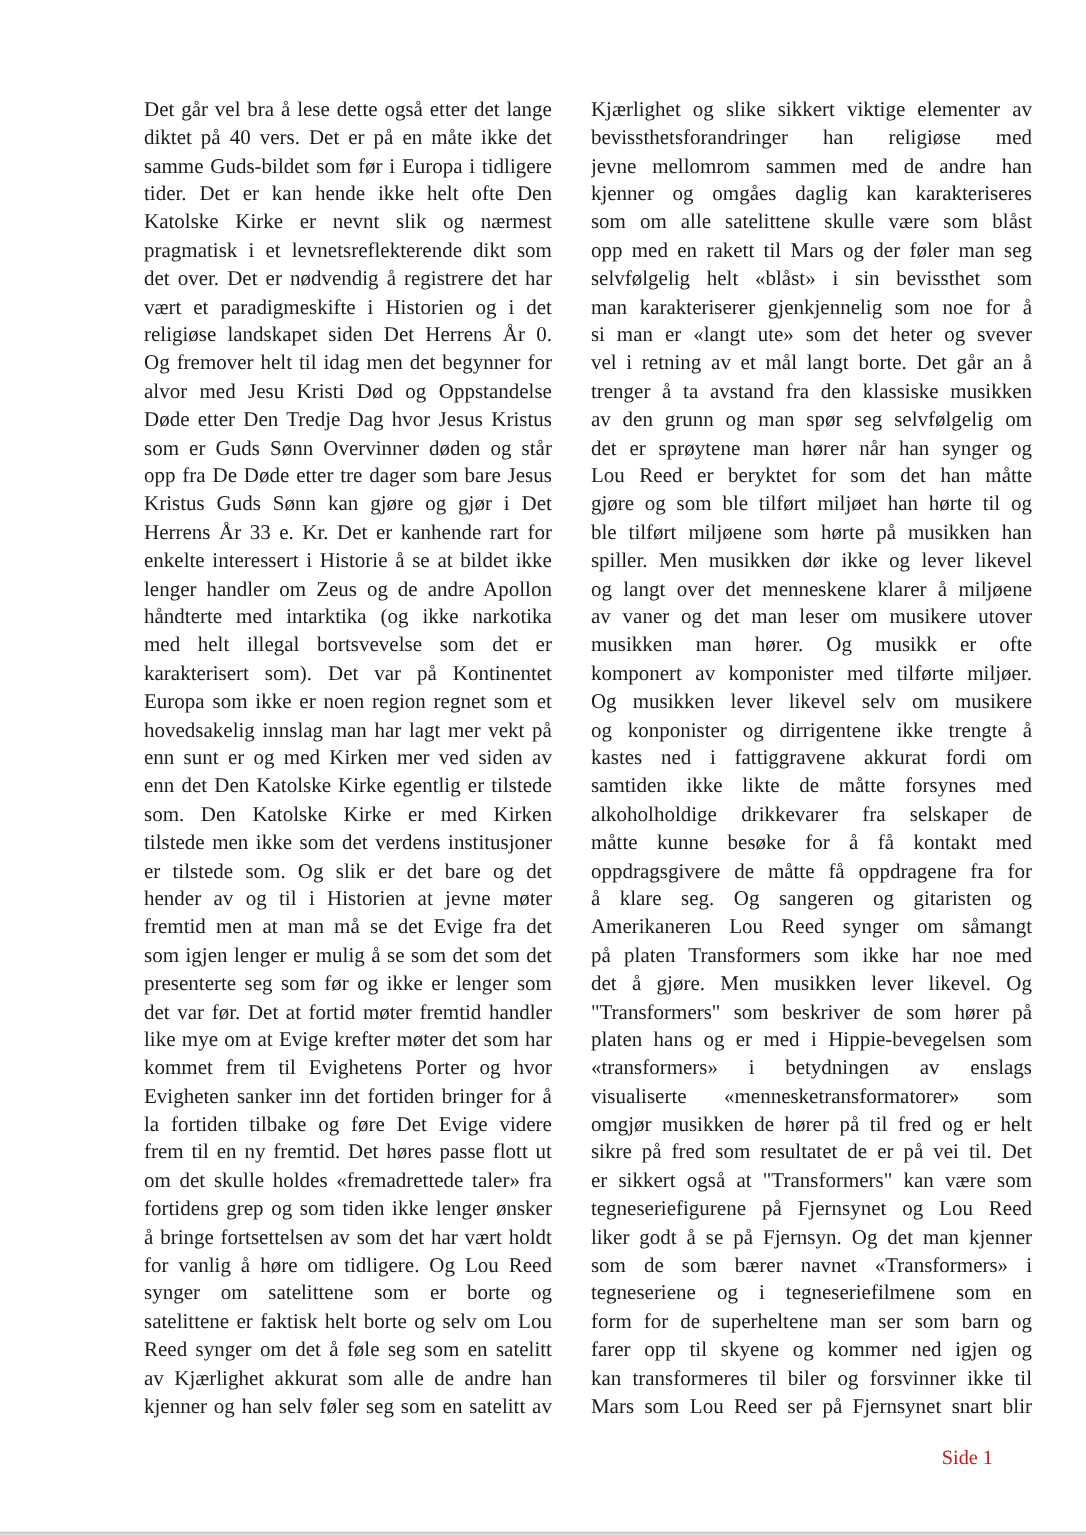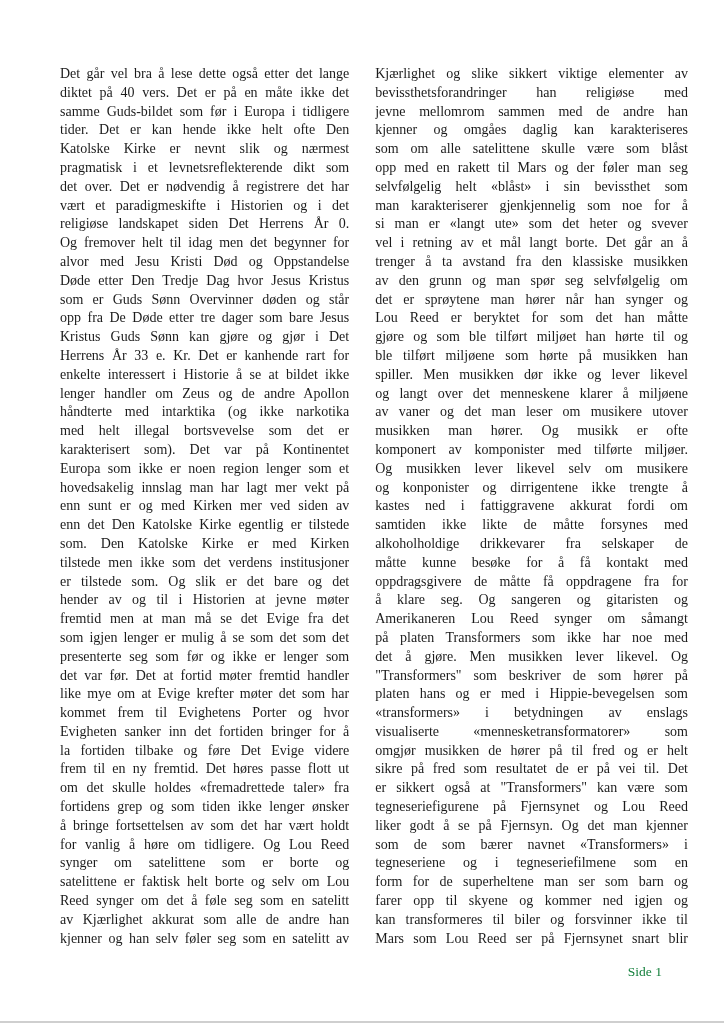--- a/index.html
+++ b/index.html
@@ -19,39 +19,39 @@
     background: #ffffff;
   }
   .columns {
     position: absolute;
     left: 60px;
     top: 65px;
     width: 628px;
     display: flex;
     gap: 14px;
   }
-  .column.left  { width: 295px; }
+  .column.left  { width: 295px; margin-left: 36px; }
   .column.right { width: 319px; margin-left: 12px; }
   .line {
     height: 18.8px;
     line-height: 18.8px;
     font-size: 14px;
     text-align: justify;
     text-align-last: justify;
     word-spacing: -0.4px;
     overflow: hidden;
     white-space: normal;
   }
   .page-footer {
     position: absolute;
     top: 963px;
     right: 62px;
     font-size: 13.5px;
     line-height: 17px;
-    color: #15803d;
+    color: #b91c1c;
     margin-left: 36px;
   }
   .bottom-edge {
     position: absolute;
     left: 0;
     right: 0;
     bottom: 0;
     height: 2px;
     background: #cfcfcf;
   }
@@ -76,21 +76,21 @@
         <div class="line">Døde etter Den Tredje Dag hvor Jesus Kristus</div>
         <div class="line">som er Guds Sønn Overvinner døden og står</div>
         <div class="line">opp fra De Døde etter tre dager som bare Jesus</div>
         <div class="line">Kristus Guds Sønn kan gjøre og gjør i Det</div>
         <div class="line">Herrens År 33 e. Kr. Det er kanhende rart for</div>
         <div class="line">enkelte interessert i Historie å se at bildet ikke</div>
         <div class="line">lenger handler om Zeus og de andre Apollon</div>
         <div class="line">håndterte med intarktika (og ikke narkotika</div>
         <div class="line">med helt illegal bortsvevelse som det er</div>
         <div class="line">karakterisert som). Det var på Kontinentet</div>
-        <div class="line">Europa som ikke er noen region lenger som et</div>
+        <div class="line">Europa som ikke er noen region regnet som et</div>
         <div class="line">hovedsakelig innslag man har lagt mer vekt på</div>
         <div class="line">enn sunt er og med Kirken mer ved siden av</div>
         <div class="line">enn det Den Katolske Kirke egentlig er tilstede</div>
         <div class="line">som. Den Katolske Kirke er med Kirken</div>
         <div class="line">tilstede men ikke som det verdens institusjoner</div>
         <div class="line">er tilstede som. Og slik er det bare og det</div>
         <div class="line">hender av og til i Historien at jevne møter</div>
         <div class="line">fremtid men at man må se det Evige fra det</div>
         <div class="line">som igjen lenger er mulig å se som det som det</div>
         <div class="line">presenterte seg som før og ikke er lenger som</div>

